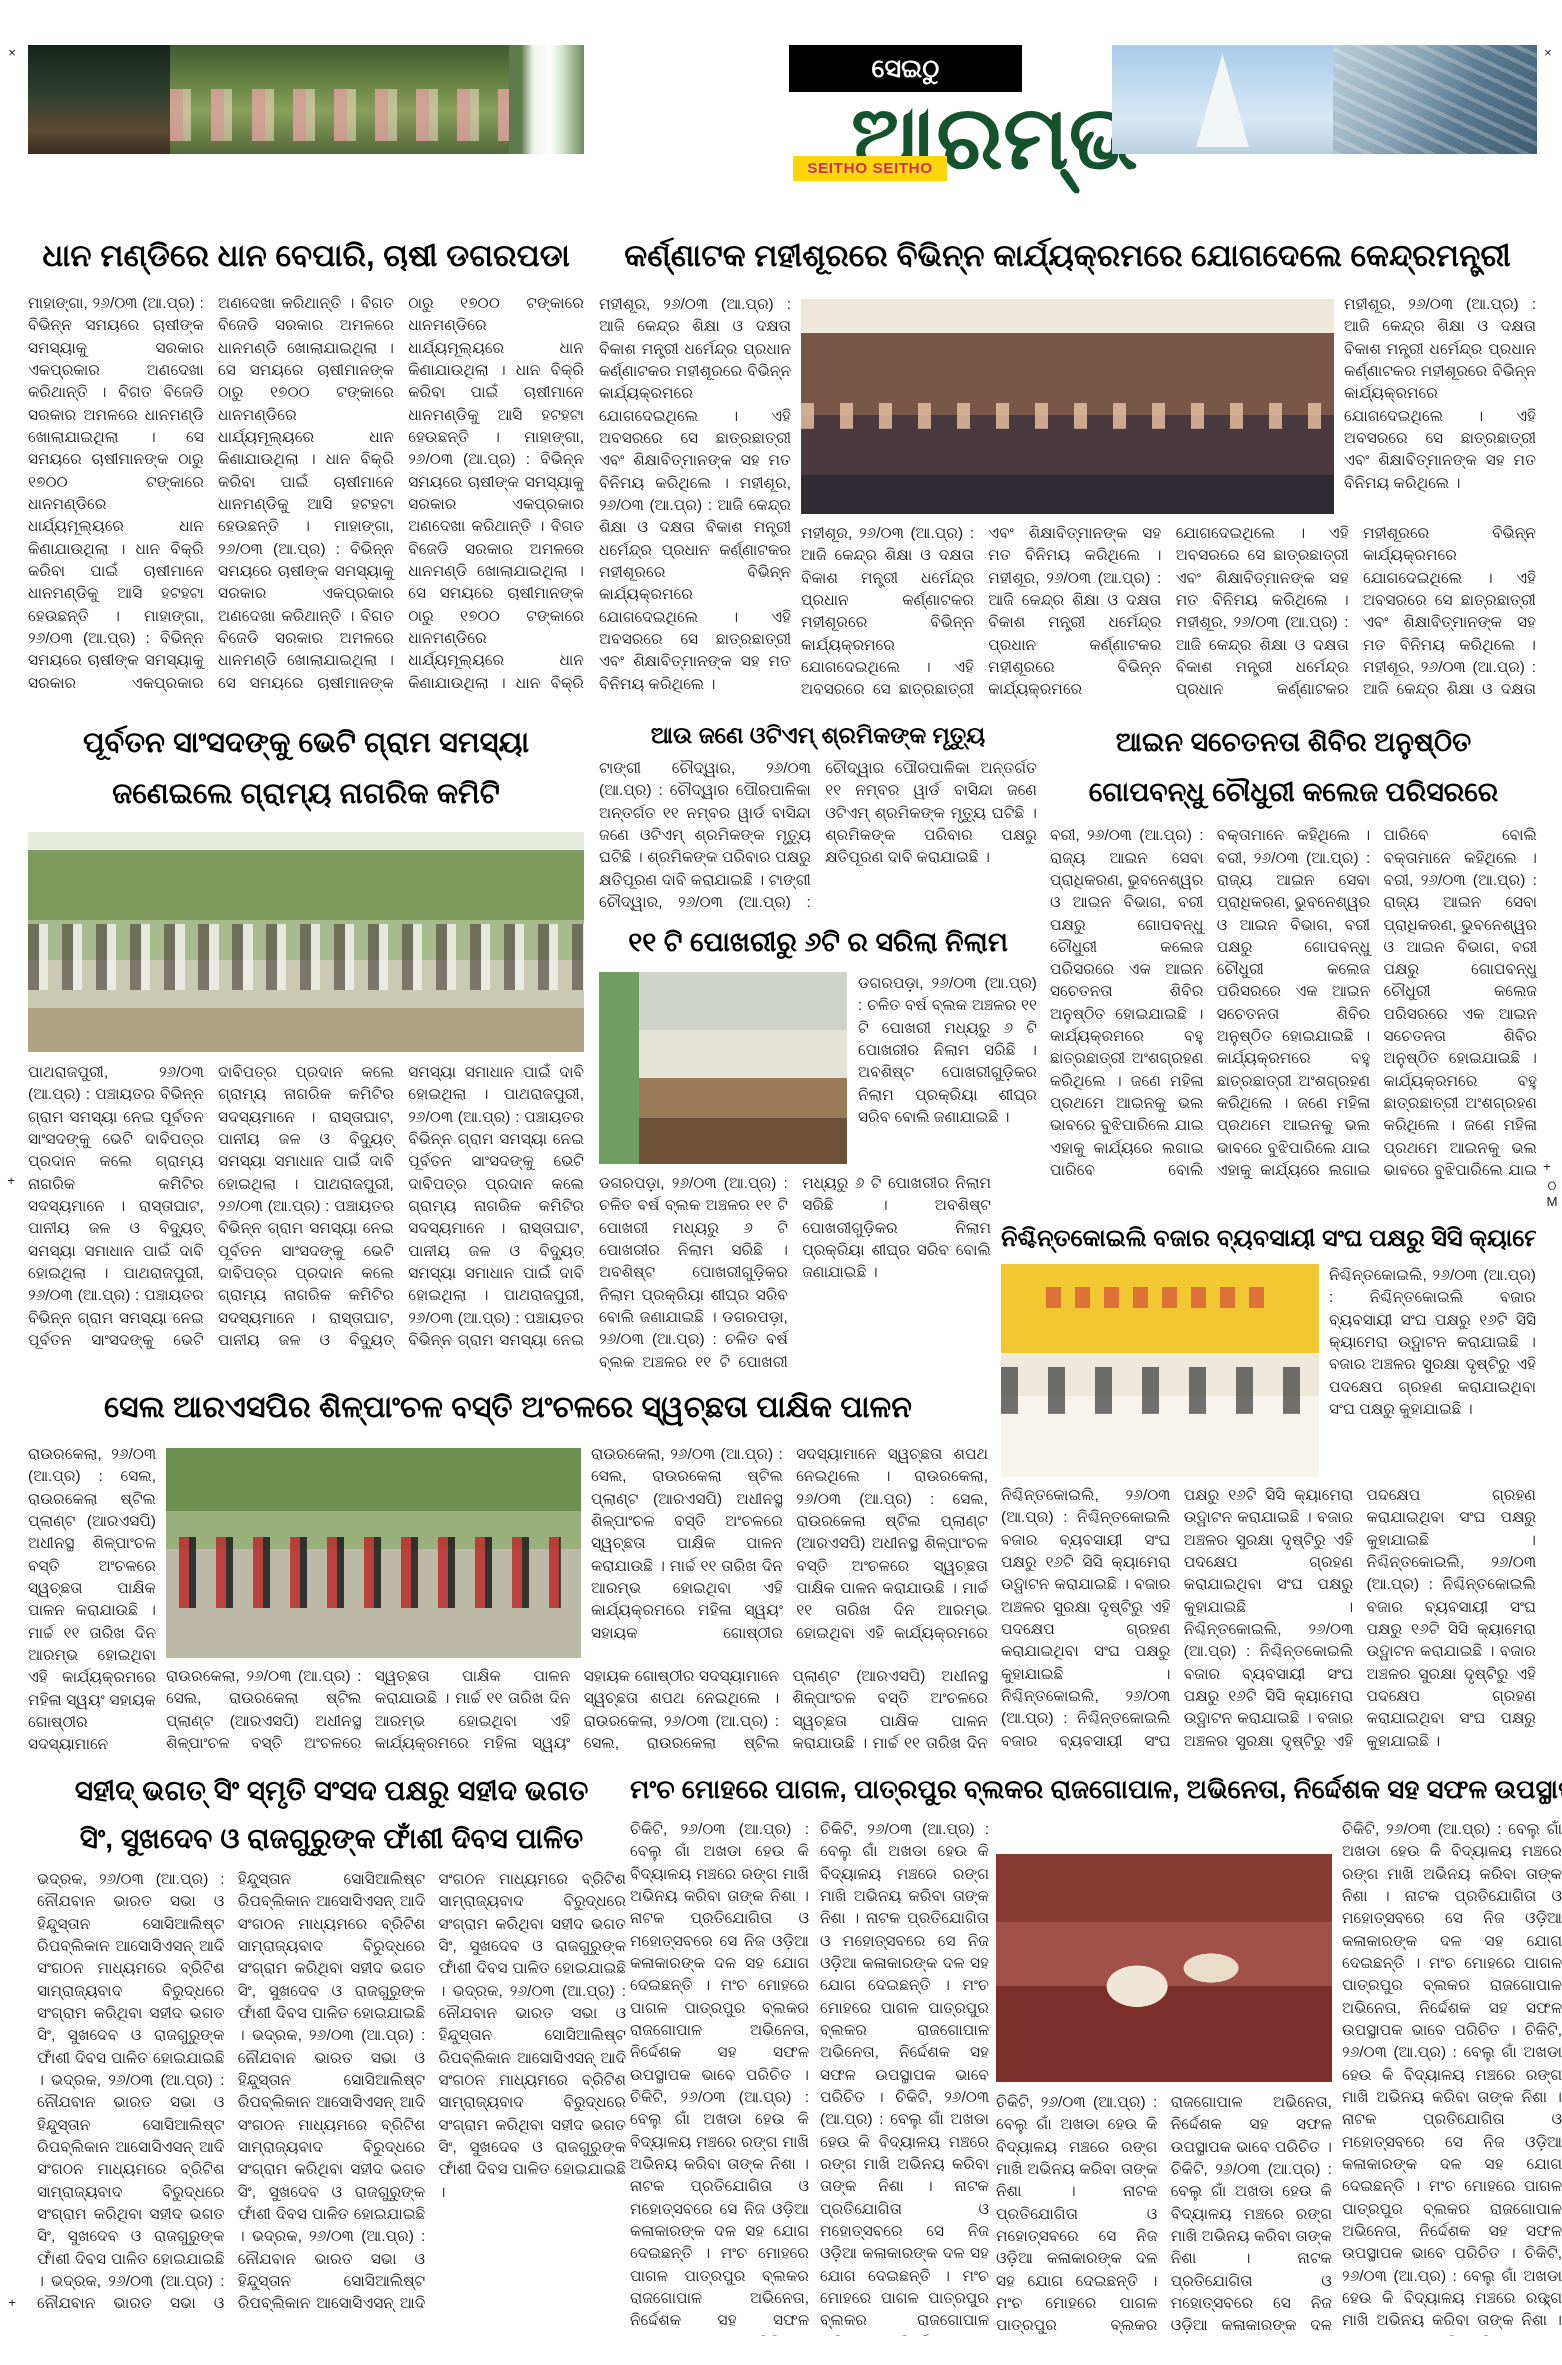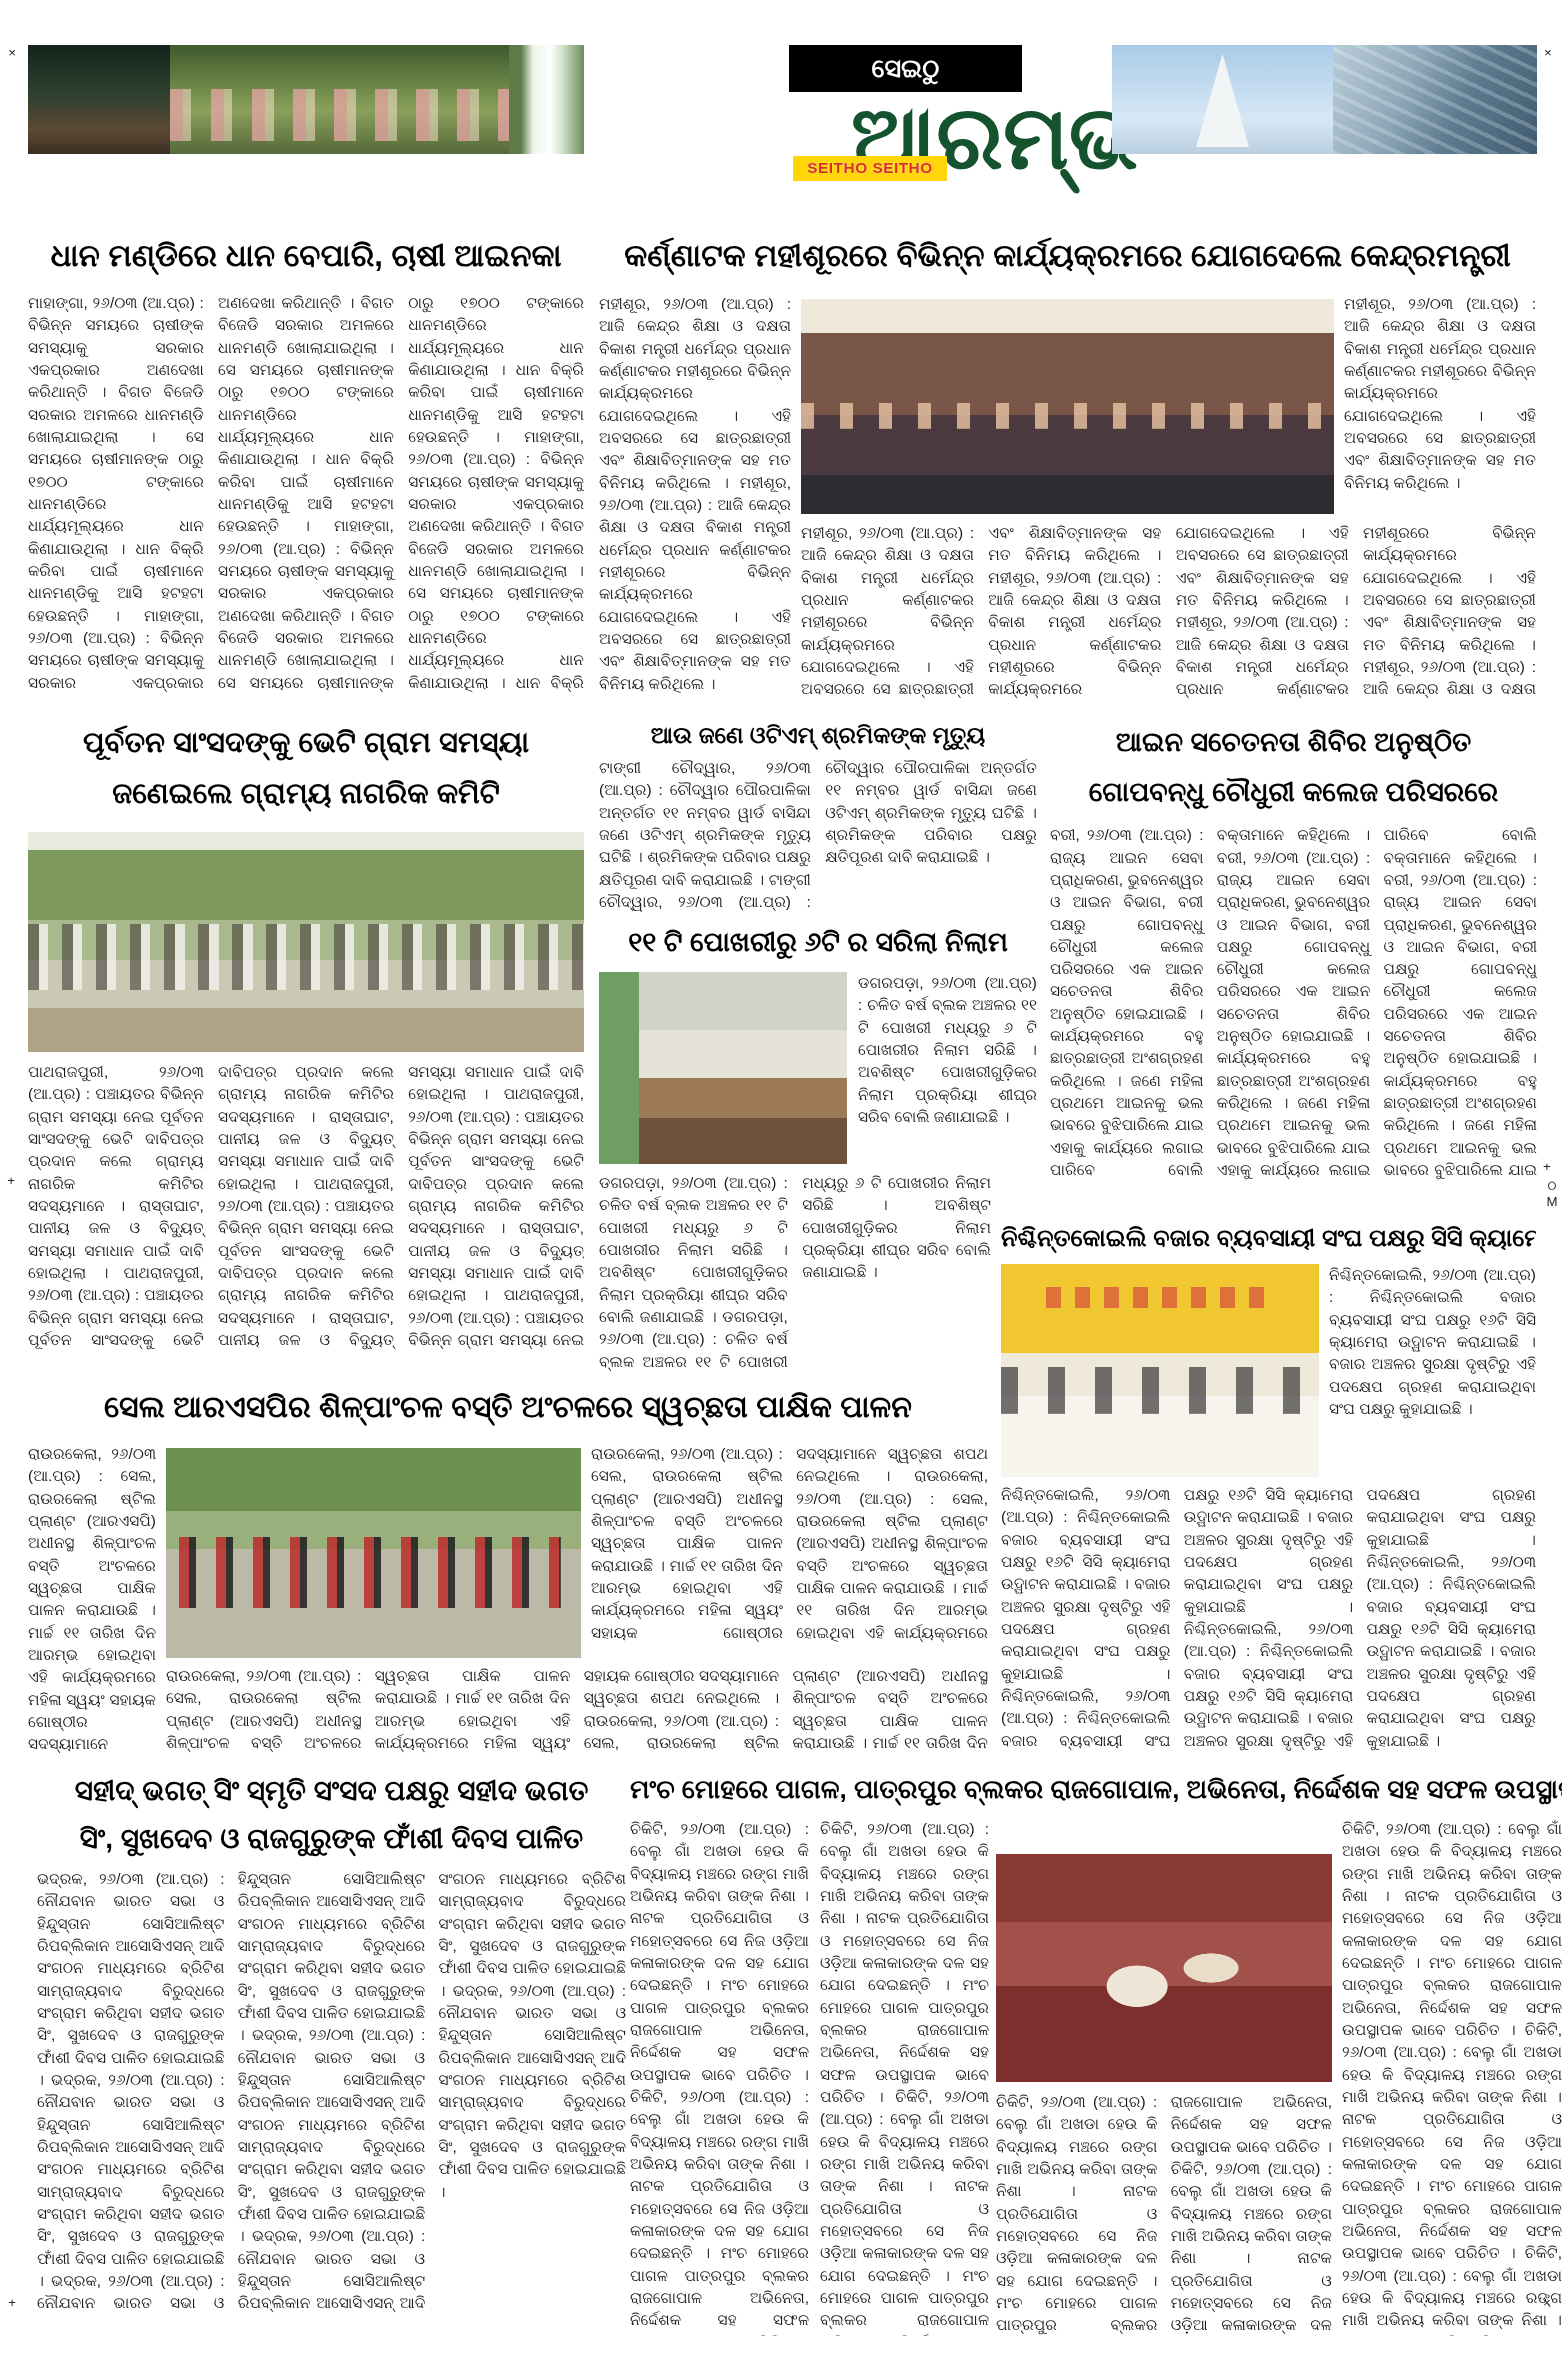--- a/index.html
+++ b/index.html
@@ -81,21 +81,21 @@
     <div class="mast-ribbon">
       <span>SEITHO SEITHO</span>
     </div>
   </div>
 
   <div class="abs photo ph-temple" style="left:1112px;top:45px;width:221px;height:109px;"></div>
   <div class="abs photo ph-dam" style="left:1333px;top:45px;width:204px;height:109px;"></div>
 
 
   <div class="abs" style="left:28px;top:225px;width:556px;height:487px;">
-    <div class="hl" style="font-size:31px;height:61px;line-height:61px;">ଧାନ ମଣ୍ଡିରେ ଧାନ ବେପାରି, ଚାଷୀ ଆଇନକା</div>
+    <div class="hl" style="font-size:31px;height:61px;line-height:61px;">ଧାନ ମଣ୍ଡିରେ ଧାନ ବେପାରି, ଚାଷୀ ଡଗରପଡା</div>
     <div class="body-txt" style="margin-top:6.1px;height:414px;column-count:3;column-gap:14.3px;">ମାହାଙ୍ଗା, ୨୬/୦୩ (ଆ.ପ୍ର) : ବିଭିନ୍ନ ସମୟରେ ଚାଷୀଙ୍କ ସମସ୍ୟାକୁ ସରକାର ଏକପ୍ରକାର ଅଣଦେଖା କରିଥାନ୍ତି । ବିଗତ ବିଜେଡି ସରକାର ଅମଳରେ ଧାନମଣ୍ଡି ଖୋଲାଯାଇଥିଲା । ସେ ସମୟରେ ଚାଷୀମାନଙ୍କ ଠାରୁ ୧୭୦୦ ଟଙ୍କାରେ ଧାନମଣ୍ଡିରେ ଧାର୍ଯ୍ୟମୂଲ୍ୟରେ ଧାନ କିଣାଯାଉଥିଲା । ଧାନ ବିକ୍ରି କରିବା ପାଇଁ ଚାଷୀମାନେ ଧାନମଣ୍ଡିକୁ ଆସି ହଟହଟା ହେଉଛନ୍ତି । ମାହାଙ୍ଗା, ୨୬/୦୩ (ଆ.ପ୍ର) : ବିଭିନ୍ନ ସମୟରେ ଚାଷୀଙ୍କ ସମସ୍ୟାକୁ ସରକାର ଏକପ୍ରକାର ଅଣଦେଖା କରିଥାନ୍ତି । ବିଗତ ବିଜେଡି ସରକାର ଅମଳରେ ଧାନମଣ୍ଡି ଖୋଲାଯାଇଥିଲା । ସେ ସମୟରେ ଚାଷୀମାନଙ୍କ ଠାରୁ ୧୭୦୦ ଟଙ୍କାରେ ଧାନମଣ୍ଡିରେ ଧାର୍ଯ୍ୟମୂଲ୍ୟରେ ଧାନ କିଣାଯାଉଥିଲା । ଧାନ ବିକ୍ରି କରିବା ପାଇଁ ଚାଷୀମାନେ ଧାନମଣ୍ଡିକୁ ଆସି ହଟହଟା ହେଉଛନ୍ତି । ମାହାଙ୍ଗା, ୨୬/୦୩ (ଆ.ପ୍ର) : ବିଭିନ୍ନ ସମୟରେ ଚାଷୀଙ୍କ ସମସ୍ୟାକୁ ସରକାର ଏକପ୍ରକାର ଅଣଦେଖା କରିଥାନ୍ତି । ବିଗତ ବିଜେଡି ସରକାର ଅମଳରେ ଧାନମଣ୍ଡି ଖୋଲାଯାଇଥିଲା । ସେ ସମୟରେ ଚାଷୀମାନଙ୍କ ଠାରୁ ୧୭୦୦ ଟଙ୍କାରେ ଧାନମଣ୍ଡିରେ ଧାର୍ଯ୍ୟମୂଲ୍ୟରେ ଧାନ କିଣାଯାଉଥିଲା । ଧାନ ବିକ୍ରି କରିବା ପାଇଁ ଚାଷୀମାନେ ଧାନମଣ୍ଡିକୁ ଆସି ହଟହଟା ହେଉଛନ୍ତି । ମାହାଙ୍ଗା, ୨୬/୦୩ (ଆ.ପ୍ର) : ବିଭିନ୍ନ ସମୟରେ ଚାଷୀଙ୍କ ସମସ୍ୟାକୁ ସରକାର ଏକପ୍ରକାର ଅଣଦେଖା କରିଥାନ୍ତି । ବିଗତ ବିଜେଡି ସରକାର ଅମଳରେ ଧାନମଣ୍ଡି ଖୋଲାଯାଇଥିଲା । ସେ ସମୟରେ ଚାଷୀମାନଙ୍କ ଠାରୁ ୧୭୦୦ ଟଙ୍କାରେ ଧାନମଣ୍ଡିରେ ଧାର୍ଯ୍ୟମୂଲ୍ୟରେ ଧାନ କିଣାଯାଉଥିଲା । ଧାନ ବିକ୍ରି କରିବା ପାଇଁ ଚାଷୀମାନେ ଧାନମଣ୍ଡିକୁ ଆସି ହଟହଟା ହେଉଛନ୍ତି । ମାହାଙ୍ଗା, ୨୬/୦୩ (ଆ.ପ୍ର) : ବିଭିନ୍ନ ସମୟରେ ଚାଷୀଙ୍କ ସମସ୍ୟାକୁ ସରକାର ଏକପ୍ରକାର ଅଣଦେଖା କରିଥାନ୍ତି । ବିଗତ ବିଜେଡି ସରକାର ଅମଳରେ ଧାନମଣ୍ଡି ଖୋଲାଯାଇଥିଲା । ସେ ସମୟରେ ଚାଷୀମାନଙ୍କ ଠାରୁ ୧୭୦୦ ଟଙ୍କାରେ ଧାନମଣ୍ଡିରେ ଧାର୍ଯ୍ୟମୂଲ୍ୟରେ ଧାନ କିଣାଯାଉଥିଲା । ଧାନ ବିକ୍ରି କରିବା ପାଇଁ ଚାଷୀମାନେ ଧାନମଣ୍ଡିକୁ ଆସି ହଟହଟା ହେଉଛନ୍ତି ।</div>
   </div>
 
   <div class="abs" style="left:599px;top:225px;width:937px;height:487px;">
     <div class="hl" style="font-size:31px;height:61px;line-height:61px;">କର୍ଣ୍ଣାଟକ ମହୀଶୂରରେ ବିଭିନ୍ନ କାର୍ଯ୍ୟକ୍ରମରେ ଯୋଗଦେଲେ କେନ୍ଦ୍ରମନ୍ତ୍ରୀ</div>
     <div class="abs body-txt" style="left:0;top:68px;width:192px;height:416px;">ମହୀଶୂର, ୨୬/୦୩ (ଆ.ପ୍ର) : ଆଜି କେନ୍ଦ୍ର ଶିକ୍ଷା ଓ ଦକ୍ଷତା ବିକାଶ ମନ୍ତ୍ରୀ ଧର୍ମେନ୍ଦ୍ର ପ୍ରଧାନ କର୍ଣ୍ଣାଟକର ମହୀଶୂରରେ ବିଭିନ୍ନ କାର୍ଯ୍ୟକ୍ରମରେ ଯୋଗଦେଇଥିଲେ । ଏହି ଅବସରରେ ସେ ଛାତ୍ରଛାତ୍ରୀ ଏବଂ ଶିକ୍ଷାବିତ୍‌ମାନଙ୍କ ସହ ମତ ବିନିମୟ କରିଥିଲେ । ମହୀଶୂର, ୨୬/୦୩ (ଆ.ପ୍ର) : ଆଜି କେନ୍ଦ୍ର ଶିକ୍ଷା ଓ ଦକ୍ଷତା ବିକାଶ ମନ୍ତ୍ରୀ ଧର୍ମେନ୍ଦ୍ର ପ୍ରଧାନ କର୍ଣ୍ଣାଟକର ମହୀଶୂରରେ ବିଭିନ୍ନ କାର୍ଯ୍ୟକ୍ରମରେ ଯୋଗଦେଇଥିଲେ । ଏହି ଅବସରରେ ସେ ଛାତ୍ରଛାତ୍ରୀ ଏବଂ ଶିକ୍ଷାବିତ୍‌ମାନଙ୍କ ସହ ମତ ବିନିମୟ କରିଥିଲେ ।</div>
     <div class="abs photo ph-stage" style="left:202px;top:74px;width:533px;height:215px;"></div>
     <div class="abs body-txt" style="left:745px;top:68px;width:192px;height:224px;">ମହୀଶୂର, ୨୬/୦୩ (ଆ.ପ୍ର) : ଆଜି କେନ୍ଦ୍ର ଶିକ୍ଷା ଓ ଦକ୍ଷତା ବିକାଶ ମନ୍ତ୍ରୀ ଧର୍ମେନ୍ଦ୍ର ପ୍ରଧାନ କର୍ଣ୍ଣାଟକର ମହୀଶୂରରେ ବିଭିନ୍ନ କାର୍ଯ୍ୟକ୍ରମରେ ଯୋଗଦେଇଥିଲେ । ଏହି ଅବସରରେ ସେ ଛାତ୍ରଛାତ୍ରୀ ଏବଂ ଶିକ୍ଷାବିତ୍‌ମାନଙ୍କ ସହ ମତ ବିନିମୟ କରିଥିଲେ ।</div>
     <div class="abs body-txt" style="left:202px;top:297px;width:735px;height:186px;column-count:4;column-gap:14.3px;">ମହୀଶୂର, ୨୬/୦୩ (ଆ.ପ୍ର) : ଆଜି କେନ୍ଦ୍ର ଶିକ୍ଷା ଓ ଦକ୍ଷତା ବିକାଶ ମନ୍ତ୍ରୀ ଧର୍ମେନ୍ଦ୍ର ପ୍ରଧାନ କର୍ଣ୍ଣାଟକର ମହୀଶୂରରେ ବିଭିନ୍ନ କାର୍ଯ୍ୟକ୍ରମରେ ଯୋଗଦେଇଥିଲେ । ଏହି ଅବସରରେ ସେ ଛାତ୍ରଛାତ୍ରୀ ଏବଂ ଶିକ୍ଷାବିତ୍‌ମାନଙ୍କ ସହ ମତ ବିନିମୟ କରିଥିଲେ । ମହୀଶୂର, ୨୬/୦୩ (ଆ.ପ୍ର) : ଆଜି କେନ୍ଦ୍ର ଶିକ୍ଷା ଓ ଦକ୍ଷତା ବିକାଶ ମନ୍ତ୍ରୀ ଧର୍ମେନ୍ଦ୍ର ପ୍ରଧାନ କର୍ଣ୍ଣାଟକର ମହୀଶୂରରେ ବିଭିନ୍ନ କାର୍ଯ୍ୟକ୍ରମରେ ଯୋଗଦେଇଥିଲେ । ଏହି ଅବସରରେ ସେ ଛାତ୍ରଛାତ୍ରୀ ଏବଂ ଶିକ୍ଷାବିତ୍‌ମାନଙ୍କ ସହ ମତ ବିନିମୟ କରିଥିଲେ । ମହୀଶୂର, ୨୬/୦୩ (ଆ.ପ୍ର) : ଆଜି କେନ୍ଦ୍ର ଶିକ୍ଷା ଓ ଦକ୍ଷତା ବିକାଶ ମନ୍ତ୍ରୀ ଧର୍ମେନ୍ଦ୍ର ପ୍ରଧାନ କର୍ଣ୍ଣାଟକର ମହୀଶୂରରେ ବିଭିନ୍ନ କାର୍ଯ୍ୟକ୍ରମରେ ଯୋଗଦେଇଥିଲେ । ଏହି ଅବସରରେ ସେ ଛାତ୍ରଛାତ୍ରୀ ଏବଂ ଶିକ୍ଷାବିତ୍‌ମାନଙ୍କ ସହ ମତ ବିନିମୟ କରିଥିଲେ । ମହୀଶୂର, ୨୬/୦୩ (ଆ.ପ୍ର) : ଆଜି କେନ୍ଦ୍ର ଶିକ୍ଷା ଓ ଦକ୍ଷତା ବିକାଶ ମନ୍ତ୍ରୀ ଧର୍ମେନ୍ଦ୍ର ପ୍ରଧାନ କର୍ଣ୍ଣାଟକର ମହୀଶୂରରେ ବିଭିନ୍ନ କାର୍ଯ୍ୟକ୍ରମରେ ଯୋଗଦେଇଥିଲେ । ଏହି ଅବସରରେ ସେ ଛାତ୍ରଛାତ୍ରୀ ଏବଂ ଶିକ୍ଷାବିତ୍‌ମାନଙ୍କ ସହ ମତ ବିନିମୟ କରିଥିଲେ ।</div>
   </div>

